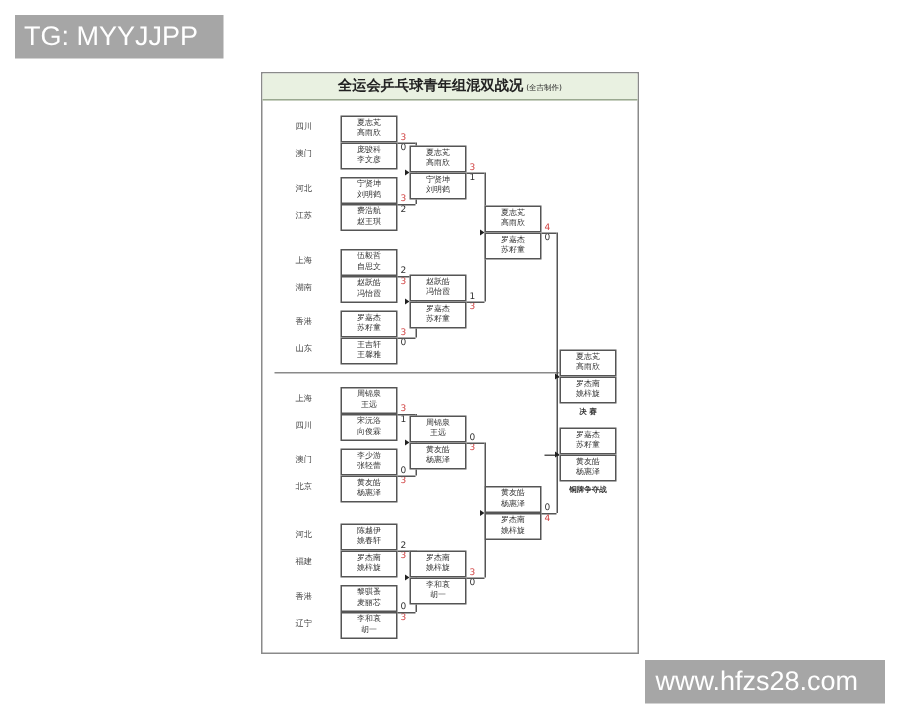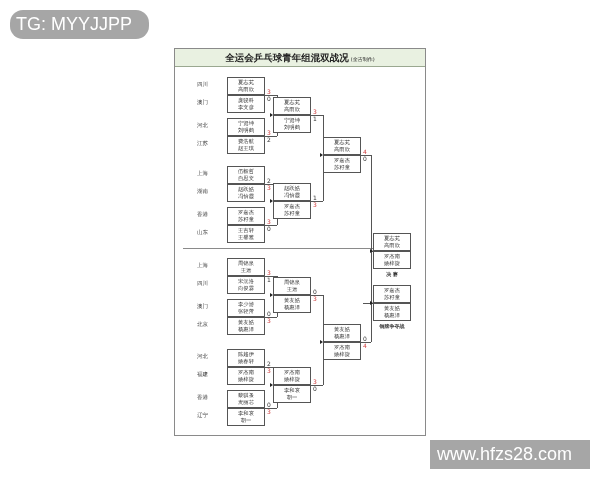--- a/index.html
+++ b/index.html
@@ -1,19 +1,19 @@
 <!DOCTYPE html>
 <html><head>
 <meta charset="utf-8">
 <style>
   html, body { margin:0; padding:0; }
   body { width:600px; height:480px; background:#ffffff; position:relative; overflow:hidden;
          font-family:"DejaVu Sans", sans-serif; }
   .wm { position:absolute; background:#a6a6a6; color:#ffffff; font-family:"Liberation Sans", sans-serif; }
-  .wm-tl { left:10px; top:10px; width:139px; height:29px; font-size:18px; line-height:29px; padding-left:6px; box-sizing:border-box;border-radius:13px; }
+  .wm-tl { left:10px; top:10px; width:139px; height:29px; font-size:18px; line-height:29px; padding-left:6px; box-sizing:border-box; }
   .wm-br { left:430px; top:440px; width:160px; height:29px; font-size:18px; line-height:29px; padding-left:7px; box-sizing:border-box; }
   .sheet { position:absolute; left:174px; top:48px; width:252px; height:388px; border:1px solid #8a8a8a; background:#fff; box-sizing:border-box; }
   .title { position:absolute; left:0; top:0; width:250px; height:17px; background:#e9f1e1; border-bottom:1px solid #9aa890;
            font-size:9.5px; line-height:17px; text-align:center; color:#222; font-weight:bold; }
   .title small { font-size:5px; font-weight:normal; margin-left:2px; }
   .divider { position:absolute; left:8px; top:199px; width:196px; height:1px; background:#8a8a8a; }
   .prov { position:absolute; font-size:5.5px; color:#444; width:20px; }
   .pair { position:absolute; width:38px; border:1px solid #555; background:#fff; box-sizing:border-box; }
   .pair .t { height:16px; font-size:5.3px; line-height:7.5px; color:#333; text-align:center; padding-top:0.5px; box-sizing:border-box; }
   .sc { position:absolute; font-size:6px; color:#333; }

